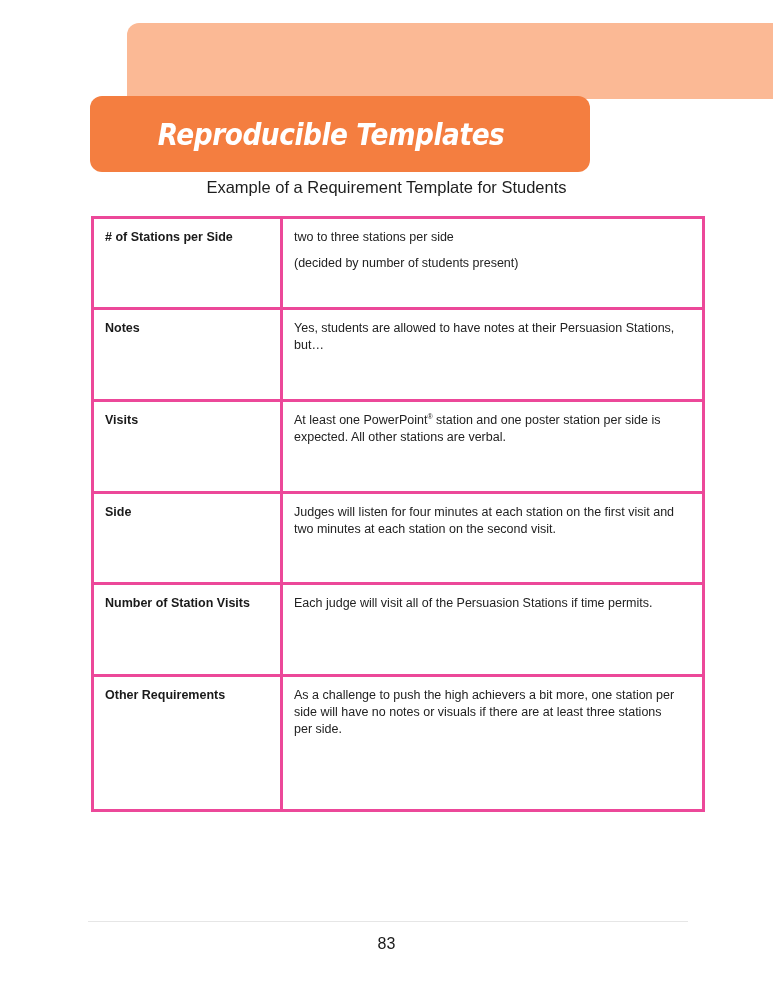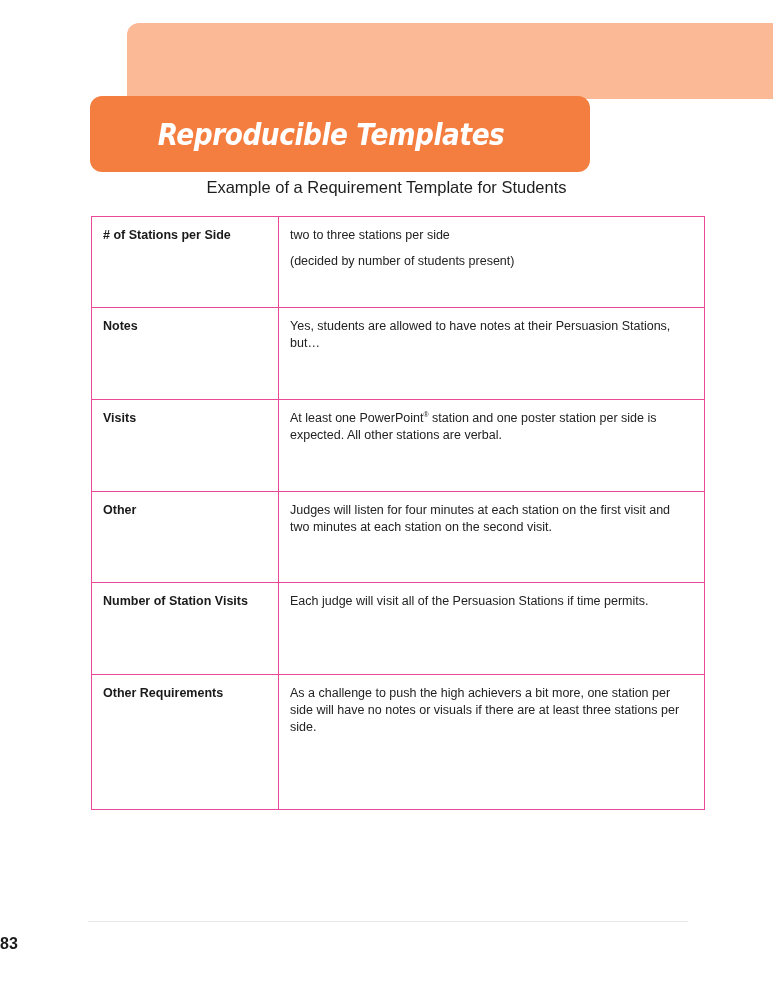--- a/index.html
+++ b/index.html
@@ -27,34 +27,34 @@
   }
   .doc-title {
     position: absolute; left: 0; width: 773px; top: 178px;
     text-align: center; font-size: 16.5px; font-weight: normal; color: #1e1e1e;
   }
   table.req {
     position: absolute; left: 91px; top: 216px; width: 614px;
     border-collapse: collapse; table-layout: fixed;
   }
   table.req td {
-    border: 1px solid #ec4899; vertical-align: top;
+    border: 3px solid #ec4899; vertical-align: top;
     font-size: 12.5px; line-height: 17px; padding: 10px 11px;
   }
   table.req td.label { width: 164px; font-weight: bold; color: #1a1a1a; }
   table.req td.value { color: #222; }
   table.req td.value p { margin: 0 8px 9px 0; }
   sup { font-size: 7px; line-height: 0; vertical-align: 5px; }
   .footer-rule {
     position: absolute; left: 88px; top: 921px; width: 600px; height: 1px;
     background: #e6e6e6;
   }
   .page-number {
     position: absolute; left: 0; width: 773px; top: 935px;
-    font-size: 16px; font-weight: bold; color: #1a1a1a;
+    text-align: center; font-size: 16px; font-weight: normal; color: #1a1a1a;
   }
 </style>
 </head>
 <body>
 
 <div class="band-light"></div>
 <div class="band-dark">
   <span class="band-title">Reproducible Templates</span>
 </div>
 
@@ -75,21 +75,21 @@
       <p>Yes, students are allowed to have notes at their Persuasion Stations, but…</p>
     </td>
   </tr>
   <tr style="height:92px">
     <td class="label">Visits</td>
     <td class="value">
       <p><span>At least one PowerPoint</span><sup>®</sup><span> station and one poster station per side is expected. All other stations are verbal.</span></p>
     </td>
   </tr>
   <tr style="height:91px">
-    <td class="label">Other</td>
+    <td class="label">Side</td>
     <td class="value">
       <p>Judges will listen for four minutes at each station on the first visit and two minutes at each station on the second visit.</p>
     </td>
   </tr>
   <tr style="height:92px">
     <td class="label">Number of Station Visits</td>
     <td class="value">
       <p>Each judge will visit all of the Persuasion Stations if time permits.</p>
     </td>
   </tr>

